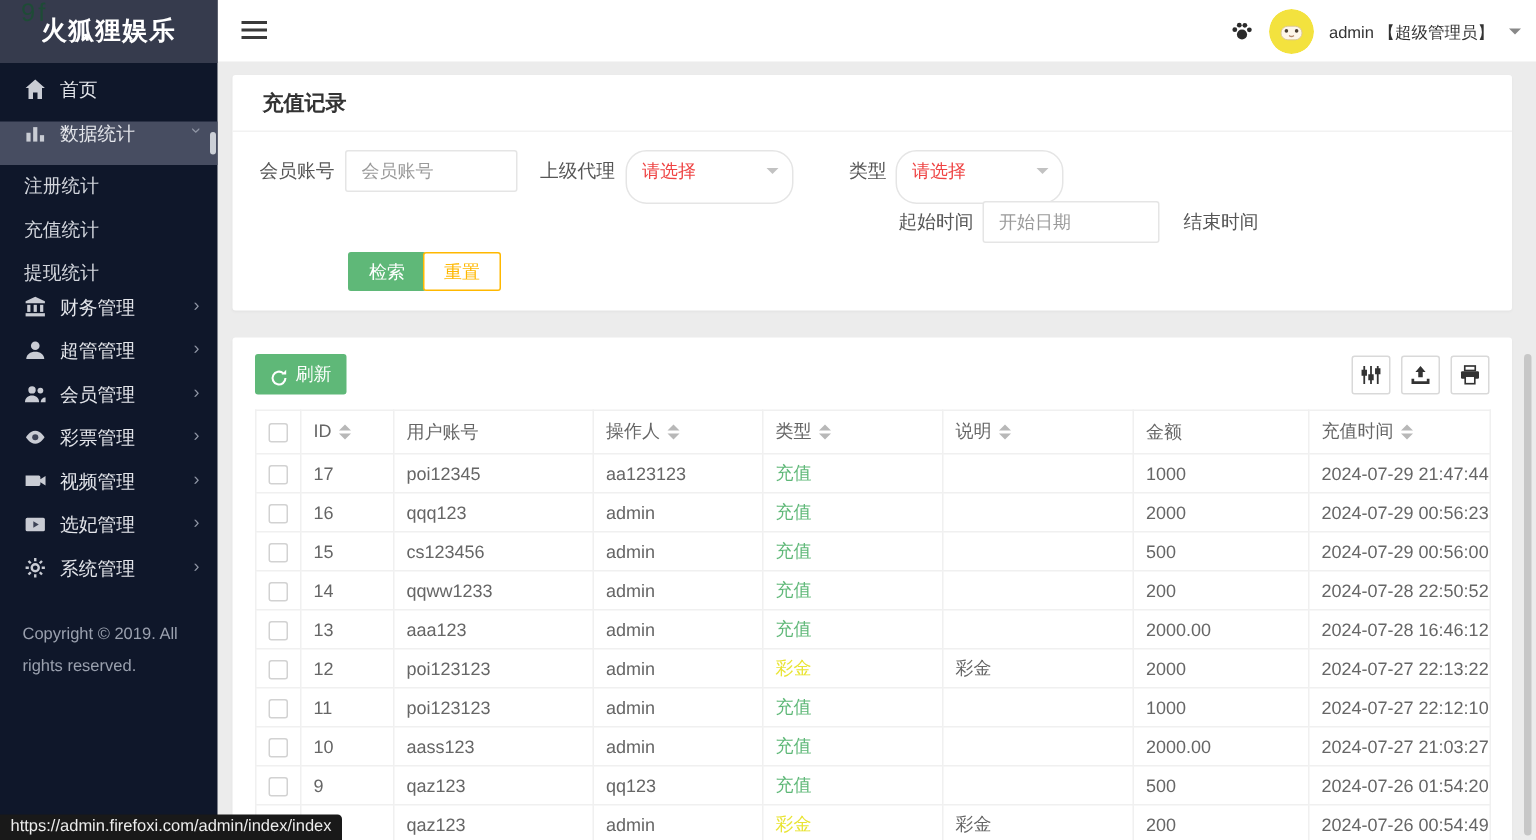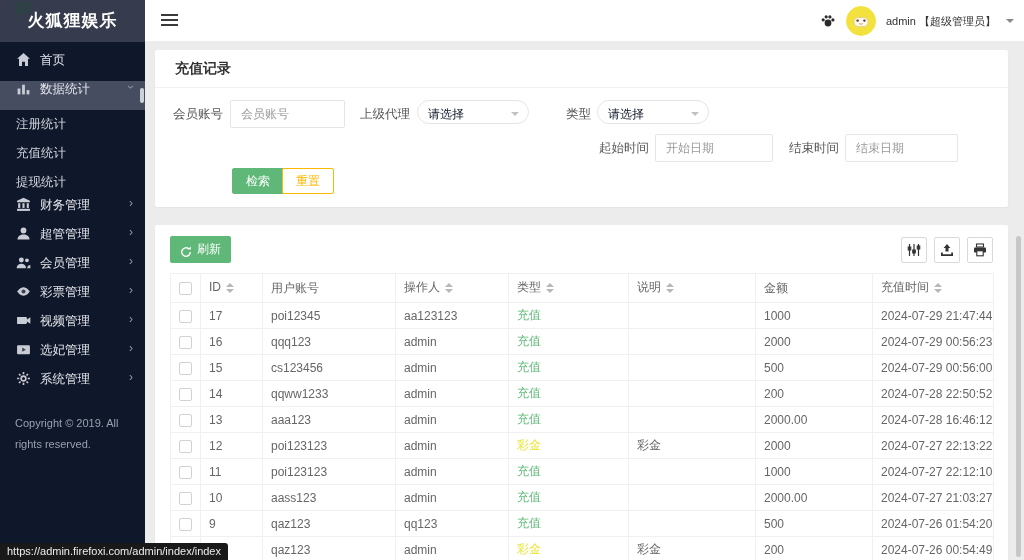--- a/index.html
+++ b/index.html
@@ -34,21 +34,21 @@
   .content{position:absolute;left:145px;top:42px;width:879px;height:518px;background:#ececec}
   .card{position:absolute;left:10px;width:853px;background:#fff;border-radius:2px;box-shadow:0 1px 2px rgba(0,0,0,.04)}
   .card.search{top:8px;height:157px}
   .card.grid{top:183px;height:420px}
 
   .card-title{padding:10px 20px 9px;font-size:14px;font-weight:bold;color:#333;border-bottom:1px solid #f2f2f2}
   .form{position:relative;height:118px}
   .fl{position:absolute;font-size:12.5px;color:#565656;line-height:28px;text-align:right}
   .fi{position:absolute;height:28px;border:1px solid #e5e5e5;border-radius:2px;background:#fff;font-size:12px;color:#666;padding:0 10px;font-family:"Liberation Sans",sans-serif}
   .fi::placeholder{color:#9a9a9a}
-  .fsel{position:absolute;height:24px;border:1px solid #e5e5e5;border-radius:14px;background:#fff;font-size:12px;color:#0f172a;line-height:26px;padding:0 10px;cursor:pointer}
+  .fsel{position:absolute;height:36px;border:1px solid #e5e5e5;border-radius:14px;background:#fff;font-size:12px;color:#ef4444;line-height:26px;padding:0 10px;cursor:pointer}
   .fsel .sc{position:absolute;right:9px;top:11px;width:0;height:0;border:4px solid transparent;border-top-color:#c2c2c2}
   .btn{position:absolute;height:26px;padding:0 13px;font-size:12px;border-radius:2px;cursor:pointer;line-height:24px}
   .btn.search-btn{background:#5FB878;border:1px solid #5FB878;color:#fff}
   .btn.reset-btn{background:#fff;border:1px solid #FFB800;color:#FFB800}
 
   
   .toolbar{display:flex;align-items:center;padding:11px 15px 7px}
   .refresh{display:flex;align-items:flex-end;gap:5px;background:#5FB878;color:#fff;font-size:12px;border:none;border-radius:2px;padding:5px 10px;cursor:pointer}
   .tools{margin-left:auto;display:flex;gap:7px}
   .tbtn{width:26px;height:26px;border:1px solid #d9d9d9;border-radius:2px;background:#fff;display:flex;align-items:center;justify-content:center;cursor:pointer}
@@ -217,21 +217,20 @@
       <label class="fl" style="left:8px;top:12px;width:60px">会员账号</label>
       <input class="fi" style="left: 75px; top: 12px; width: 115px;" placeholder="会员账号">
       <label class="fl" style="left:205px;top:12px;width:50px">上级代理</label>
       <div class="fsel" style="left:262px;top:12px;width:112px"><span>请选择</span><i class="sc"></i></div>
       <label class="fl" style="left:404px;top:12px;width:32px">类型</label>
       <div class="fsel" style="left:442px;top:12px;width:112px"><span>请选择</span><i class="sc"></i></div>
 
       <label class="fl" style="left:438px;top:46px;width:56px">起始时间</label>
       <input class="fi" style="left: 500px; top: 46px; width: 118px;" placeholder="开始日期">
       <label class="fl" style="left:632px;top:46px;width:52px">结束时间</label>
-      <input class="fi" style="left: 690px; top: 46px; width: 113px;" placeholder="结束日期">
 
       <button class="btn search-btn" style="left:77px;top:80px">检索</button>
       <button class="btn reset-btn" style="left:127px;top:80px">重置</button>
     </div>
   </div>
 
   <div class="card grid">
     <div class="toolbar">
       <button class="refresh">
         <svg width="12" height="12" viewBox="0 0 14 14">

